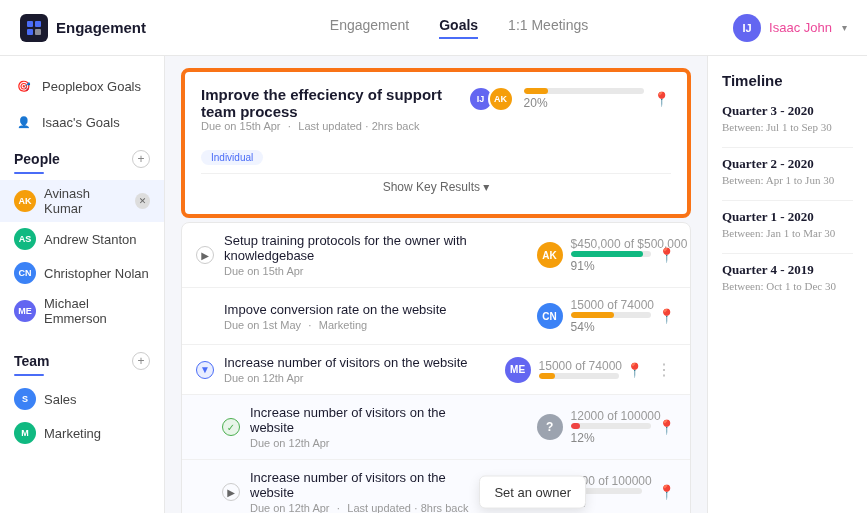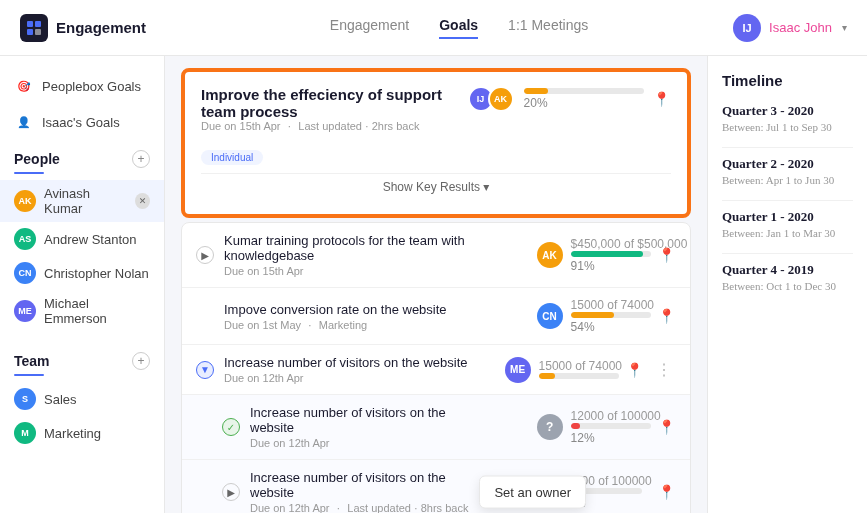--- a/index.html
+++ b/index.html
@@ -498,21 +498,21 @@
       </div>
       <span class="tag-badge">Individual</span>
       <div class="show-key-results">Show Key Results ▾</div>
     </div>
 
     <div class="sub-goals">
 
       <div class="sub-goal-row">
         <div class="expand-btn">▶</div>
         <div class="sub-goal-info">
-          <div class="sub-goal-title">Kumar training protocols for the team with knowledgebase</div>
+          <div class="sub-goal-title">Setup training protocols for the owner with knowledgebase</div>
           <div class="sub-goal-meta">Due on 15th Apr</div>
         </div>
         <div class="sub-goal-right">
           <div class="person-avatar av-orange" style="width:26px;height:26px;font-size:10px;">AK</div>
           <div class="sub-progress-wrap">
             <div class="value-label">
               <span>$450,000</span>
               <span>of $500,000</span>
             </div>
             <div class="progress-bar-bg">

